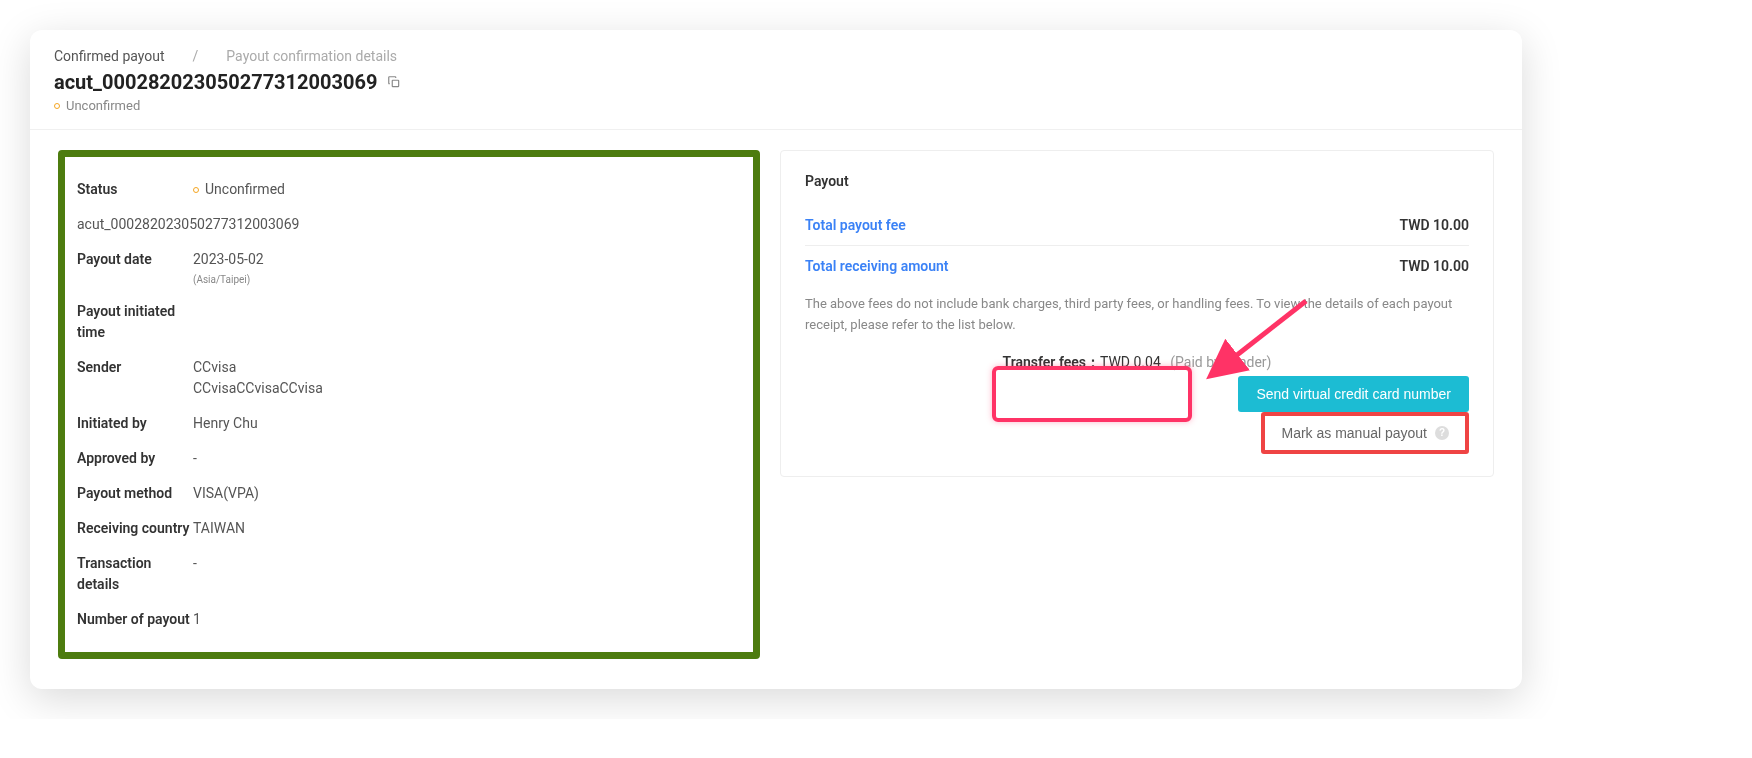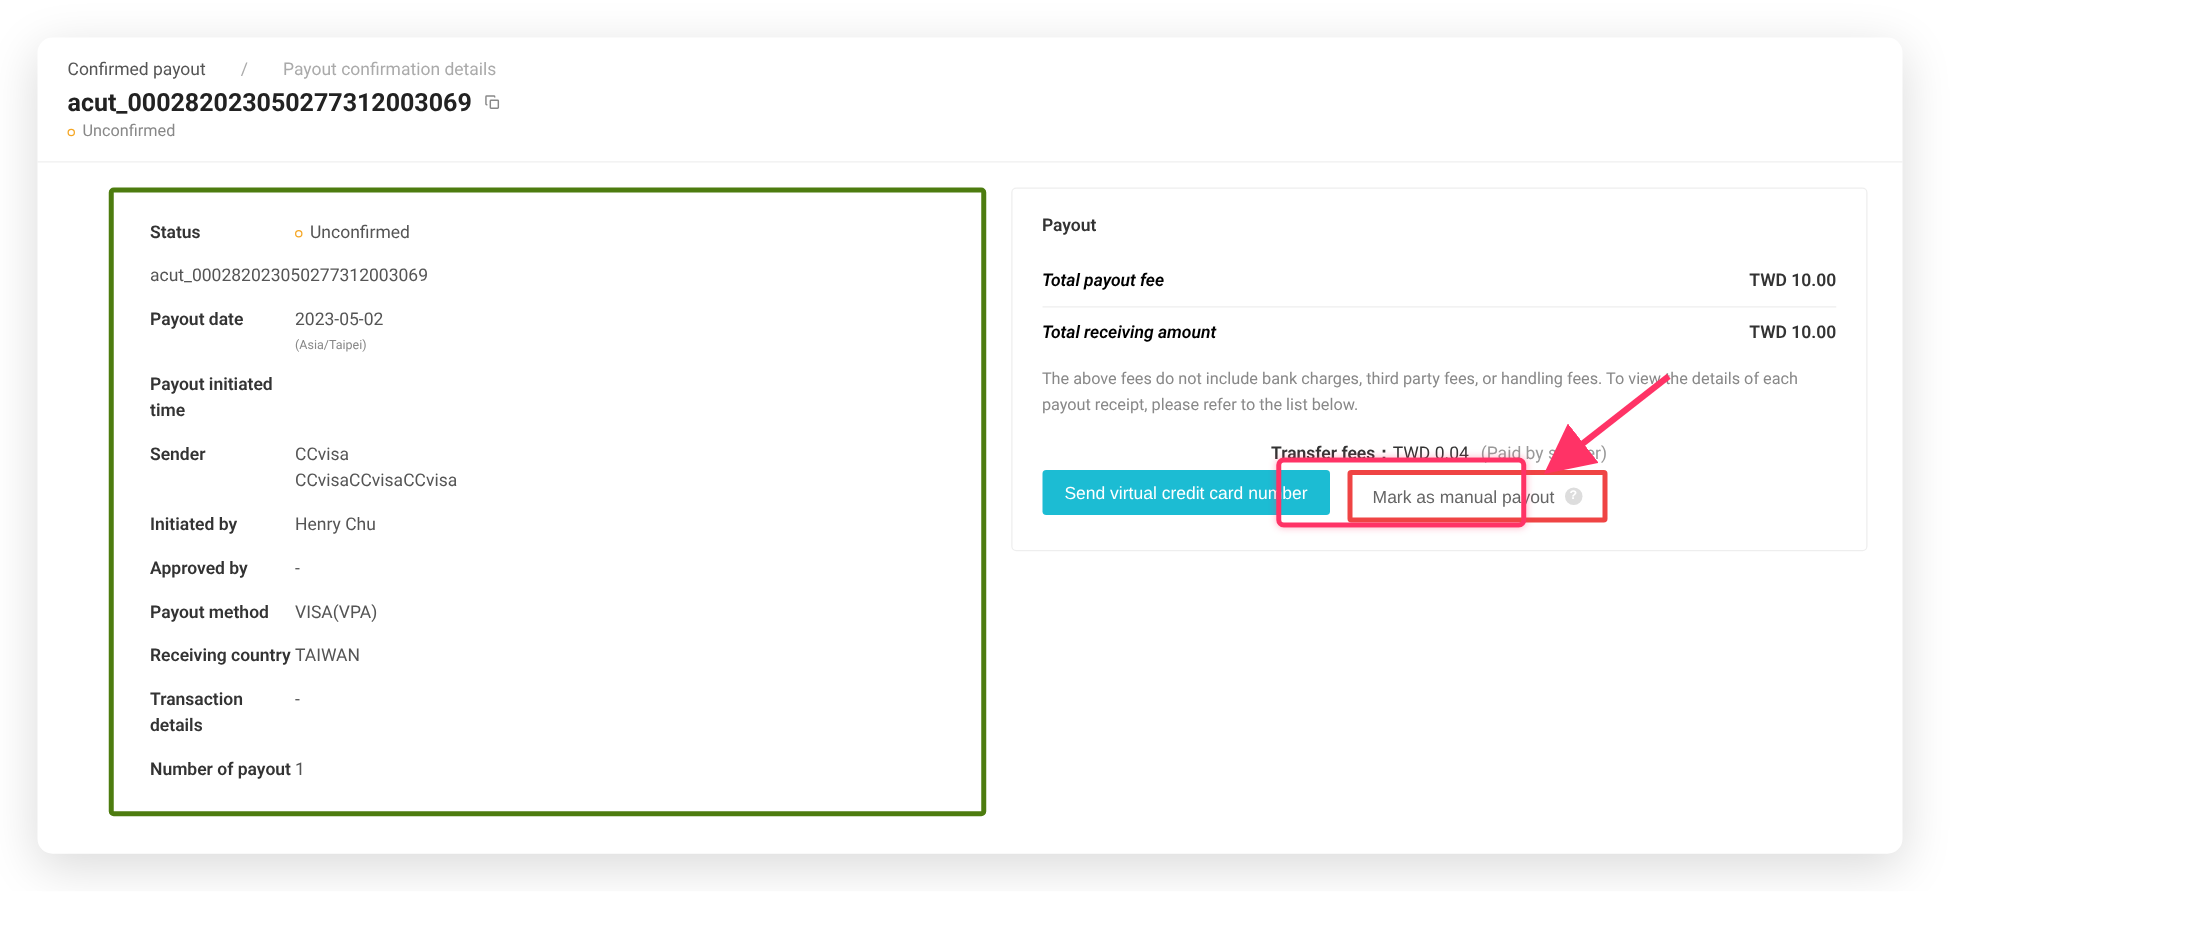--- a/index.html
+++ b/index.html
@@ -71,24 +71,23 @@
       flex-shrink: 0;
     }
     .content-wrapper {
       display: flex;
       padding: 20px 28px 30px 28px;
       gap: 20px;
       align-items: flex-start;
     }
     .left-panel {
       flex: 1;
-      border: 4px solid #4d7c0f;
+      border: 7px solid #4d7c0f;
       border-radius: 4px;
-      padding: 22px 29px;
-      margin-left: 29px;
+      padding: 22px 12px;
     }
     .right-panel {
       flex: 1;
       border: 1px solid #eee;
       border-radius: 4px;
       padding: 22px 24px;
       position: relative;
     }
     .detail-row {
       display: flex;
@@ -129,22 +128,21 @@
       align-items: center;
       padding: 12px 0;
       border-bottom: 1px solid #eee;
       font-size: 14px;
     }
     .summary-row:last-of-type {
       border-bottom: none;
     }
     .summary-label {
       font-weight: 600;
-      color: #000000;
-      font-style: italic;
+      color: #3b82f6;
     }
     .summary-value {
       font-weight: 600;
       color: #333;
     }
     .summary-note {
       font-size: 13px;
       color: #888;
       line-height: 1.6;
       margin-top: 8px;
@@ -158,22 +156,22 @@
     }
     .transfer-fees-label {
       font-weight: 600;
     }
     .transfer-fees-paid {
       color: #999;
       margin-left: 6px;
     }
     .button-row {
       display: flex;
-      gap: 14px;
-      align-items: flex-start;
+      align-items: flex-end;
+      flex-direction: column;
     }
     .btn-primary {
       background: #1CBCD3;
       color: #fff;
       border: none;
       padding: 10px 18px;
       font-size: 14px;
       border-radius: 3px;
       cursor: pointer;
     }

